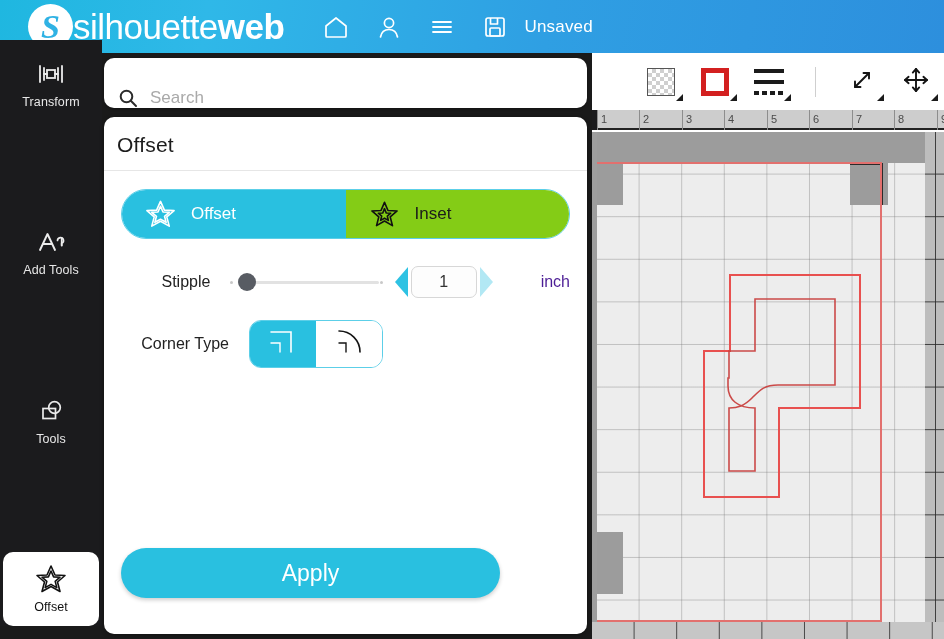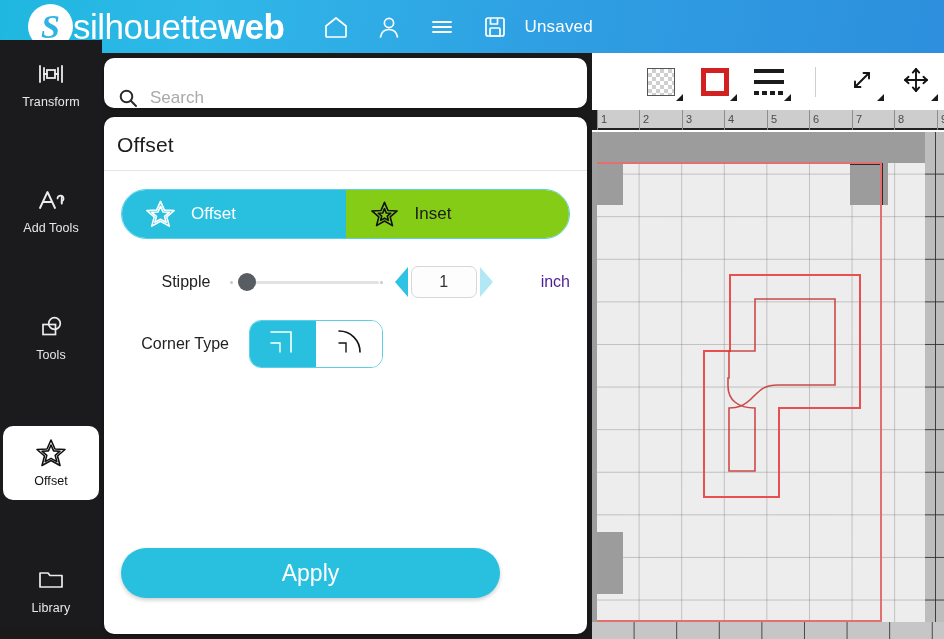--- a/index.html
+++ b/index.html
@@ -354,28 +354,20 @@
         <svg width="32" height="30" viewBox="0 0 32 30" fill="none" stroke="#111111" stroke-width="1.6" stroke-linejoin="round">
           <path d="M16 2 L20 11 L30 11.5 L22.5 18 L25 27.5 L16 22.5 L7 27.5 L9.5 18 L2 11.5 L12 11 Z"></path>
           <path d="M16 7 L18.6 12.9 L25 13.2 L20.2 17.4 L21.8 23.6 L16 20.4 L10.2 23.6 L11.8 17.4 L7 13.2 L13.4 12.9 Z"></path>
         </svg>
       </span>
       <span class="si-lbl">Offset</span>
     </div>
 
 
 
-    <div class="side-item">
-      <span class="si-ico">
-        <svg width="32" height="28" viewBox="0 0 32 28" fill="none" stroke="#ececec" stroke-width="1.7" stroke-linejoin="round">
-          <path d="M5 21 V7 h8 l2 2.5 h12 V21 Z"></path>
-        </svg>
-      </span>
-      <span class="si-lbl">Library</span>
-    </div>
   </div>
 
   <div id="panel">
 
     <div class="searchbar">
       <span class="sicon">
         <svg width="20" height="20" viewBox="0 0 20 20" fill="none" stroke="#2b2b2b" stroke-width="2" stroke-linecap="round">
           <circle cx="8.5" cy="8.5" r="5.8"></circle>
             <line x1="12.8" y1="12.8" x2="18" y2="18"></line>
         </svg>

